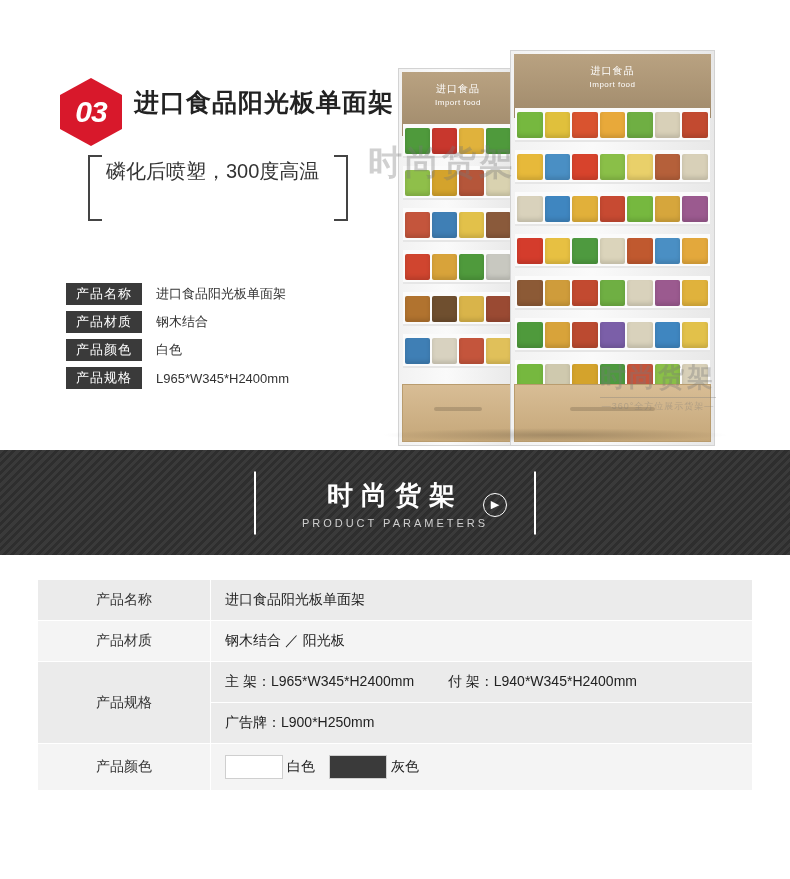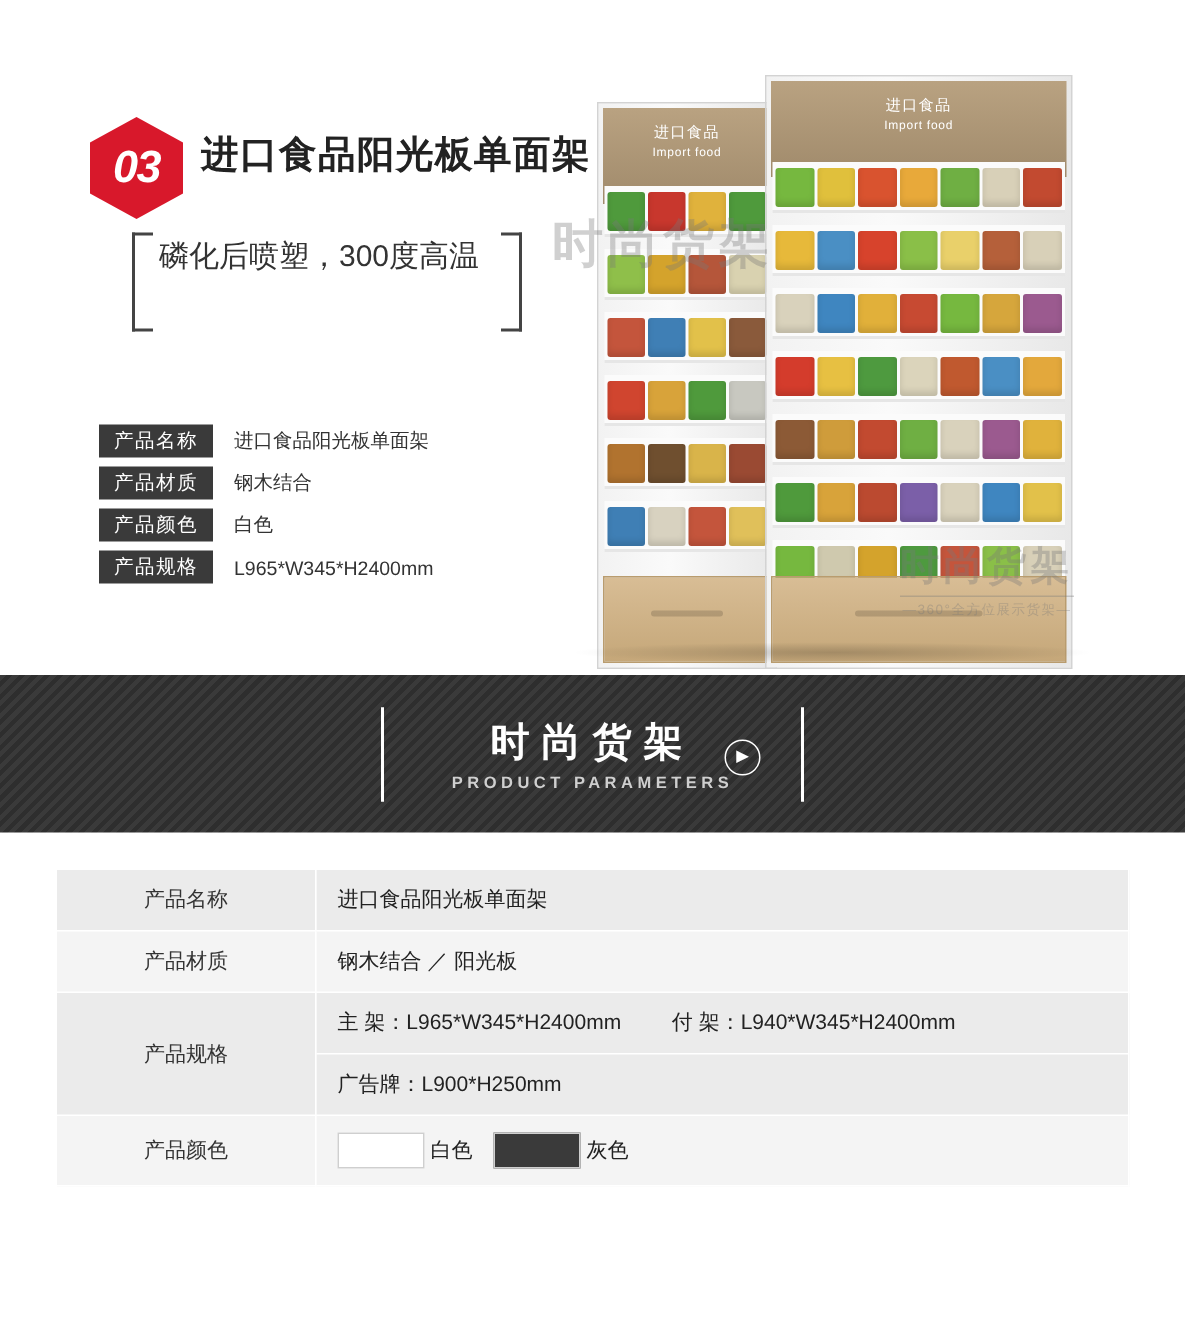--- a/index.html
+++ b/index.html
@@ -287,21 +287,20 @@
     color: #ffffff;
     font-size: 26px;
     font-weight: bold;
     letter-spacing: 8px;
   }
   .banner-en {
     color: #cfcfcf;
     font-size: 11px;
     letter-spacing: 3px;
     margin-top: 4px;
-    font-weight: bold;
   }
   .banner-arrow {
     position: absolute;
     left: 50%;
     top: 50%;
     margin-left: 88px;
     margin-top: 2px;
     width: 22px;
     height: 22px;
     border: 1px solid #ffffff;

